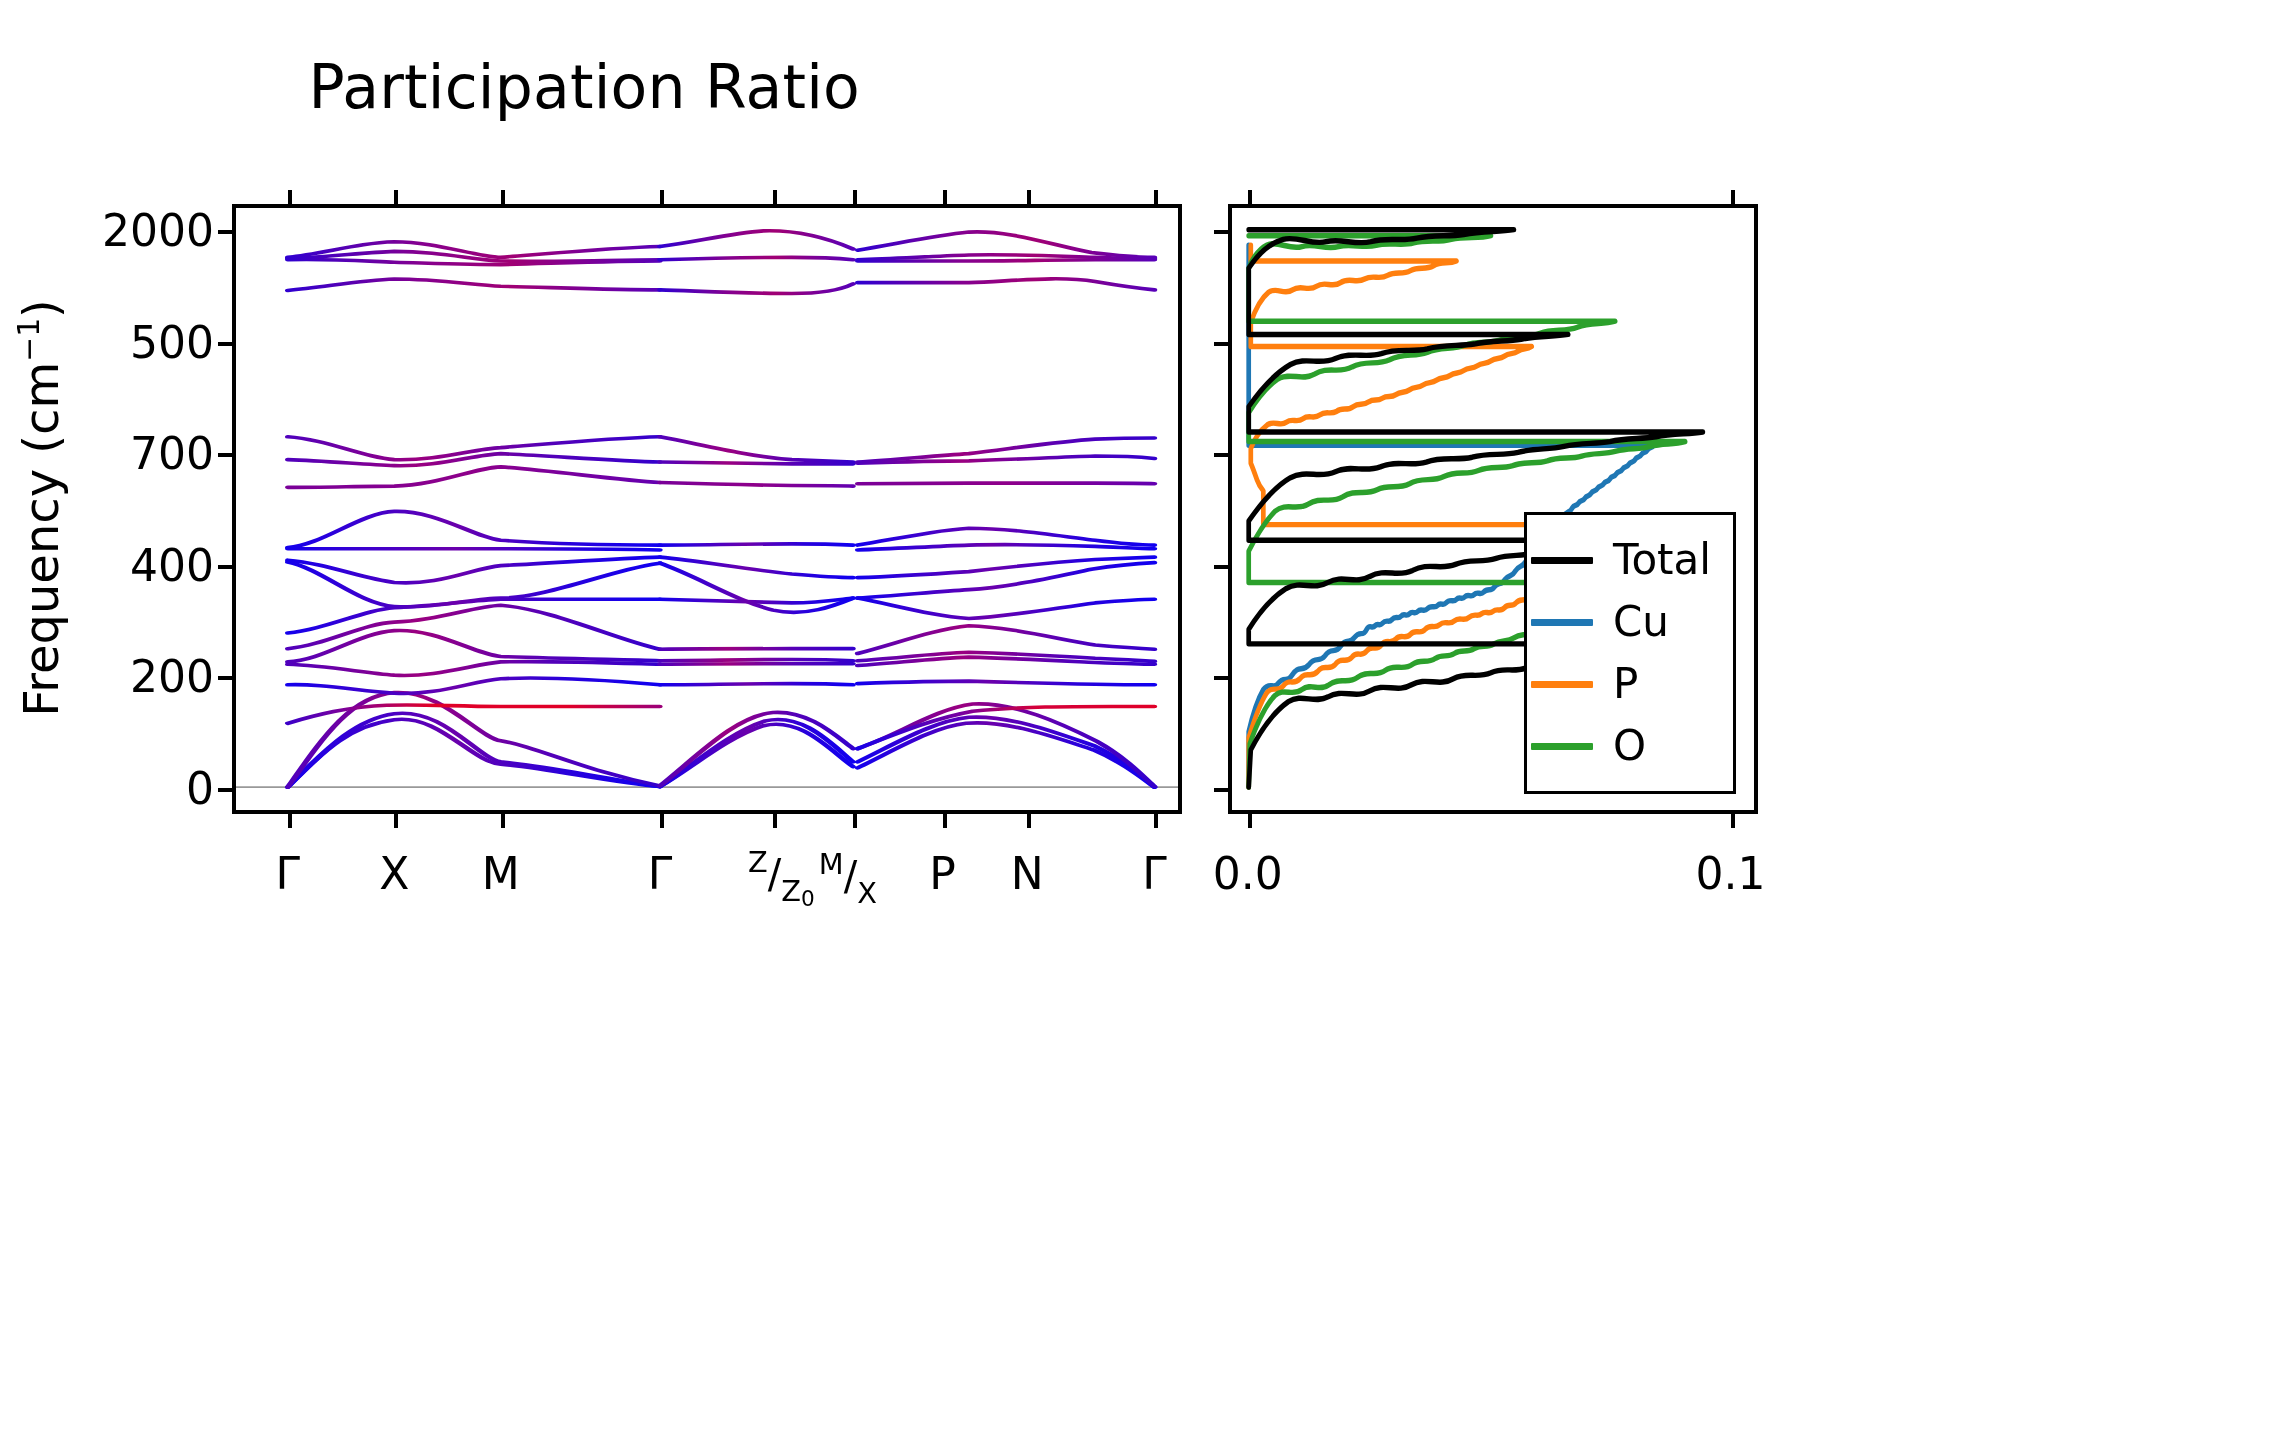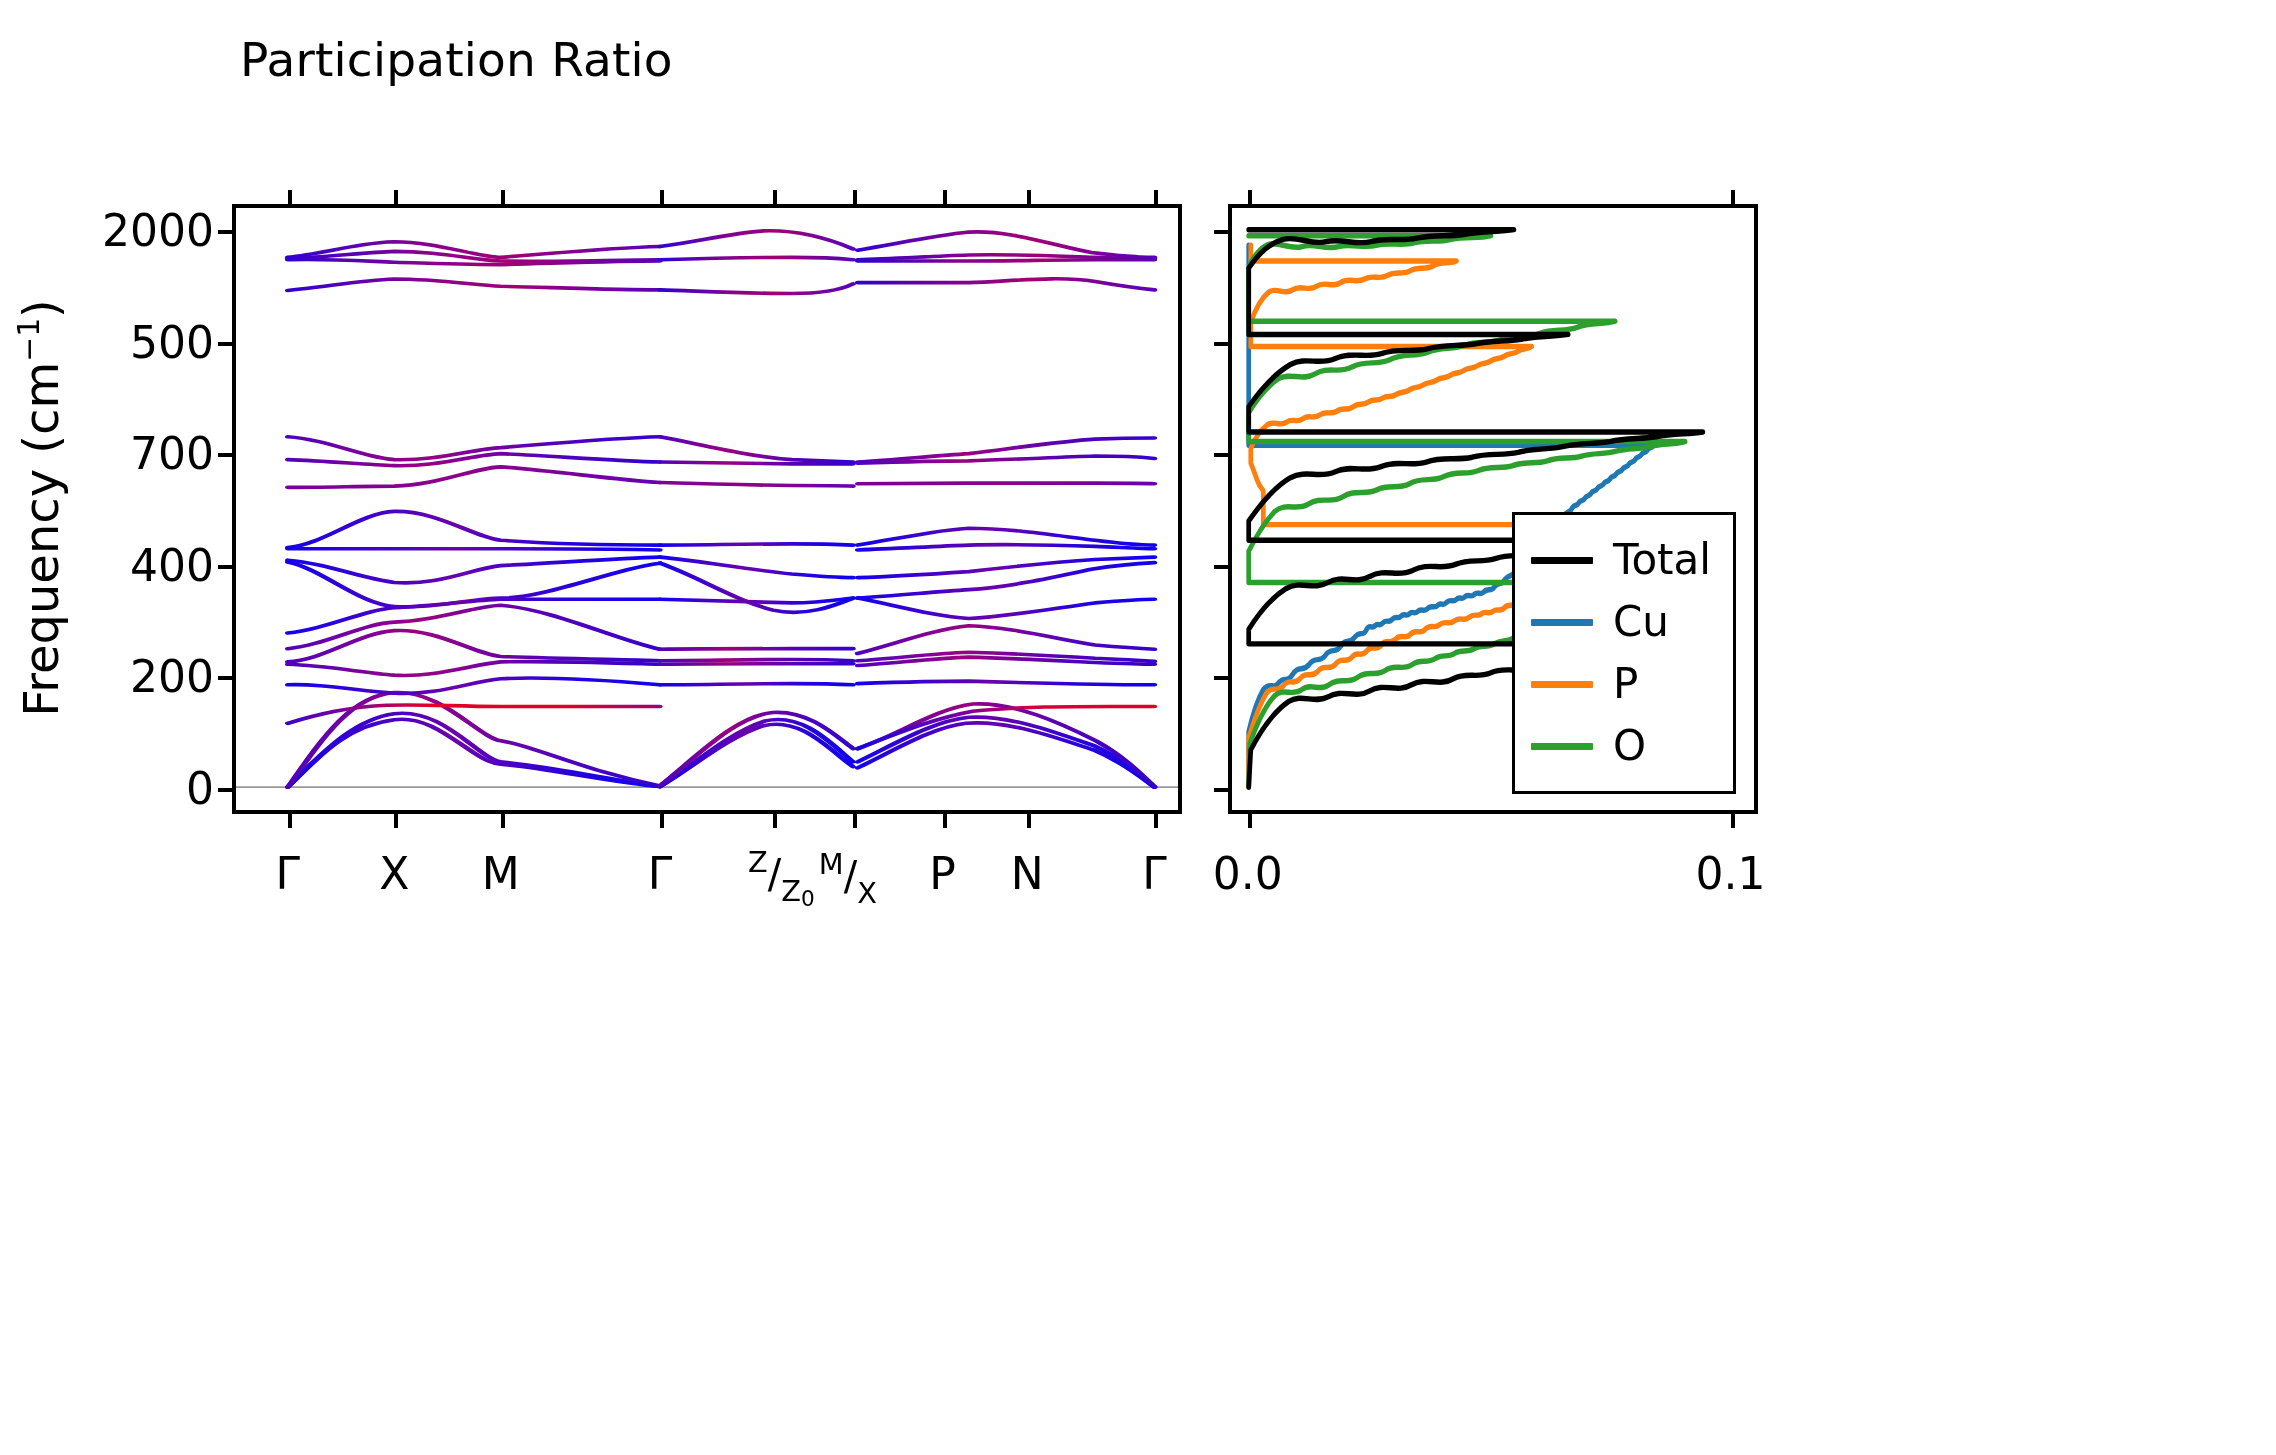--- a/index.html
+++ b/index.html
@@ -1,22 +1,22 @@
 <!DOCTYPE html>
 <html><head>
 <meta charset="utf-8">
 <style>
   html,body{margin:0;padding:0;background:#ffffff;}
   body{width:2276px;height:1455px;position:relative;overflow:hidden;
        font-family:"DejaVu Sans","Liberation Sans",sans-serif;color:#000;}
   .fig{position:absolute;left:0;top:0;width:2276px;height:1455px;}
 
   
-  #cbar-title{position:absolute;left:240px;top:32px;width:620px;text-align:left;
-              font-size:47px;letter-spacing:.2px;}
+  #cbar-title{position:absolute;left:240px;top:52px;width:620px;text-align:right;
+              font-size:60px;letter-spacing:.2px;}
   #cbar-ticklabels{position:absolute;left:240px;top:92px;width:620px;height:50px;}
   #cbar-ticklabels span{position:absolute;font-size:40px;transform:translateX(-50%);white-space:nowrap;}
   #cbar-box{position:absolute;left:336px;top:206px;width:398px;height:50px;
             border:4px solid #000;box-sizing:content-box;}
   #cbar-grad{position:absolute;left:0;top:0;width:100%;height:100%;}
   .cbar-tick{position:absolute;top:0;width:5px;height:100%;background:#000;}
   .cbar-tick.t-in{height:26%;}
   .cbar-tick.b-in{top:auto;bottom:0;height:26%;}
 
   
@@ -37,21 +37,21 @@
           font-size:48px;white-space:nowrap;}
   #doslabel{position:absolute;left:1493px;top:1370px;transform:translate(-50%,-50%);
             font-size:48px;white-space:nowrap;}
 
   .frac{display:inline-block;font-size:40px;line-height:1;vertical-align:middle;}
   .frac sup{font-size:.72em;vertical-align:.55em;}
   .frac sub{font-size:.72em;vertical-align:-.45em;}
 
   
   #dos-legend{position:absolute;right:18px;bottom:16px;background:#fff;
-              border:3px solid #000;padding:14px 22px 14px 16px;}
+              border:3px solid #000;padding:14px 22px 14px 4px;}
   .leg-row{display:flex;align-items:center;height:62px;}
   .leg-line{width:62px;height:7px;margin-right:20px;border-radius:1px;}
   .leg-lbl{font-size:42px;line-height:1;}
 
   svg{display:block;}
 </style>
 </head>
 <body>
 
 <div class="fig">

